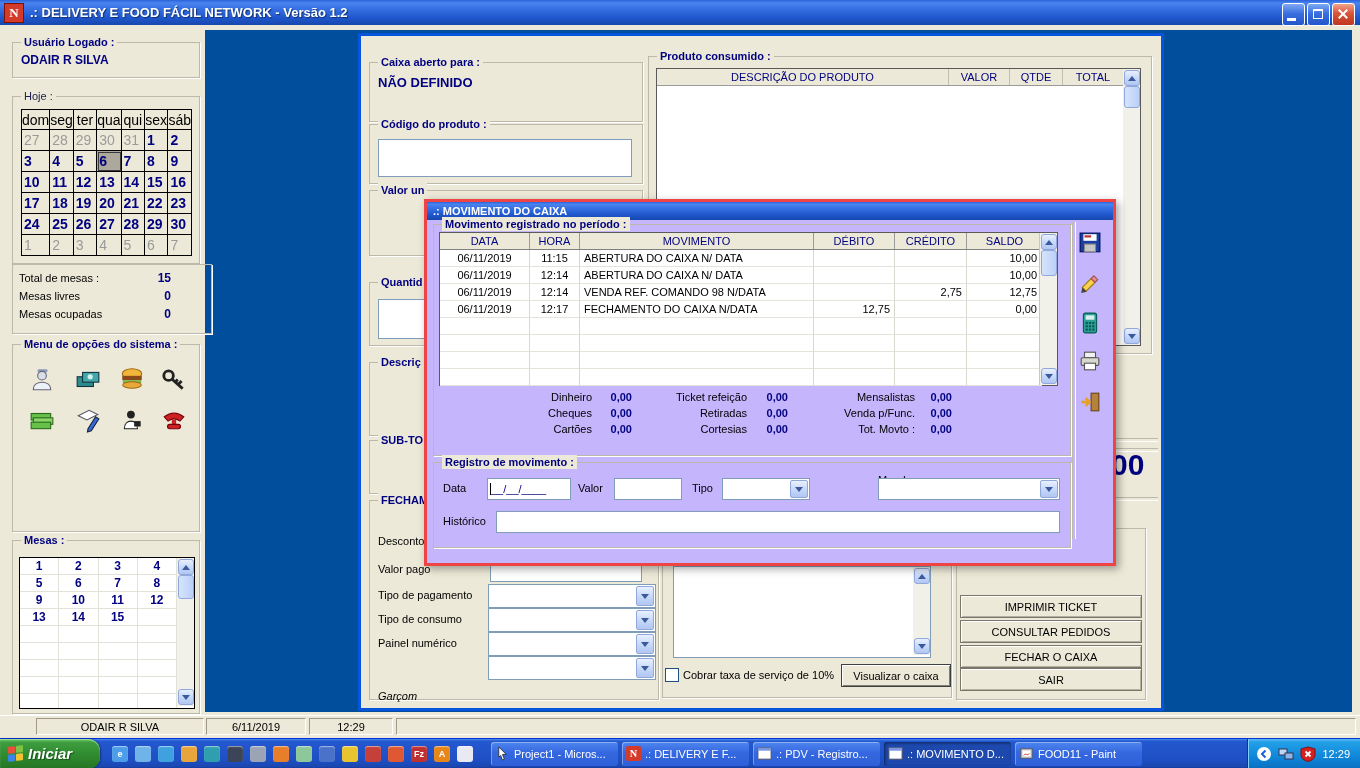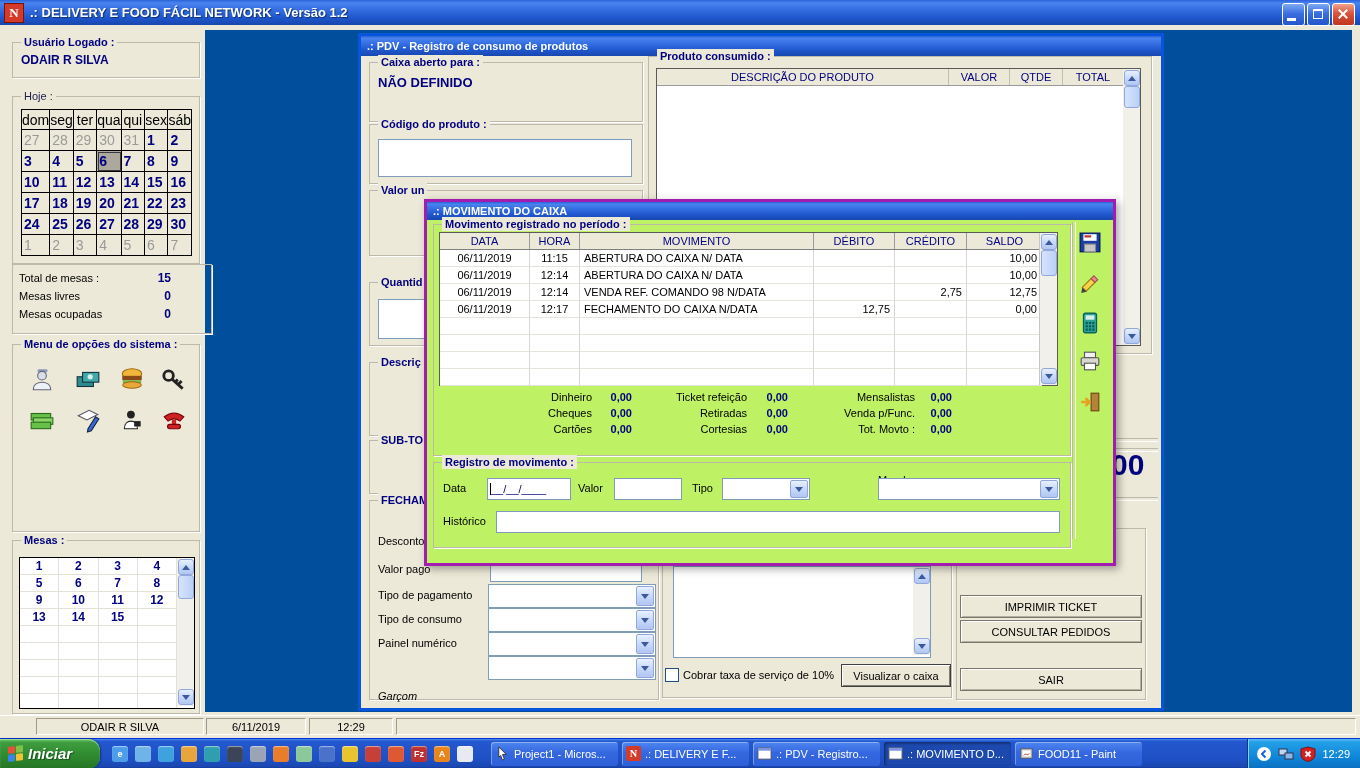--- a/index.html
+++ b/index.html
@@ -60,21 +60,21 @@
   
   .mico{position:absolute;width:26px;height:26px;}
   .mico svg{width:100%;height:100%;}
   
   #statusbar{left:0;top:715px;width:1360px;height:20px;background:#ECE9D8;border-top:1px solid #fff;}
   .spanel{position:absolute;top:2px;height:15px;border:1px solid;border-color:#9e9a87 #fff #fff #9e9a87;
       display:flex;align-items:center;justify-content:center;font-size:11px;color:#000;}
   
   #pdv{left:358px;top:33px;width:800px;height:672px;border:3px solid #0855DD;background:#ECE9D8;}
   #pdv-titlebar{left:0;top:0;width:100%;height:20px;font-size:11px;padding-left:6px;box-sizing:border-box;}
-  #dlg{left:424px;top:199px;width:686px;height:361px;border:3px solid #a21caf;background:#bef264;box-shadow:3px 3px 8px rgba(0,0,0,.35);}
+  #dlg{left:424px;top:199px;width:686px;height:361px;border:3px solid #ef4444;background:#c4b5fd;box-shadow:3px 3px 8px rgba(0,0,0,.35);}
   #dlg-titlebar{left:0;top:0;width:100%;height:18px;font-size:11px;padding-left:6px;box-sizing:border-box;}
   
   #mov-table{position:absolute;left:12px;top:30px;width:619px;height:154px;background:#fff;border:1px solid #5a5a5a;box-sizing:border-box;}
   .mhead{display:flex;height:16px;background:#ECE9D8;border-bottom:1px solid #808080;}
   .mhead span{display:flex;align-items:center;justify-content:center;color:#000080;font-size:11px;
       border-right:1px solid #9a9a9a;box-sizing:border-box;}
   .mrow{display:flex;height:17px;}
   .mc{border-right:1px solid #D8D8D0;border-bottom:1px solid #E4E4DC;box-sizing:border-box;font-size:11px;
       display:flex;align-items:center;white-space:nowrap;overflow:hidden;}
   .w1{width:90px}.w2{width:50px}.w3{width:234px}.w4{width:81px}.w5{width:72px}.w6{width:75px}
@@ -330,23 +330,20 @@
     <div class="spanel" style="left:206px;width:98px;">
         <span>6/11/2019</span>
       </div>
     <div class="spanel" style="left:309px;width:82px;">
         <span>12:29</span>
       </div>
     <div class="spanel" style="left:396px;width:958px;"></div>
   </div>
 
   <div id="pdv" class="abs">
-    <div id="pdv-titlebar" class="abs titlebar">
-      <span>.: PDV - Registro de consumo de produtos</span>
-    </div>
 
     <div class="grp" style="left:8px;top:26px;width:272px;height:58px;">
       <span class="cap">Caixa aberto para :</span>
       <div class="lbl navy" style="left:8px;top:12px;font-size:13px;">NÃO DEFINIDO</div>
     </div>
 
     <div class="grp" style="left:8px;top:88px;width:272px;height:58px;">
       <span class="cap">Código do produto :</span>
       <div class="inp" style="left:8px;top:14px;width:252px;height:36px;"><span></span></div>
     </div>
@@ -441,20 +438,21 @@
     </div>
 
     <div class="hgroove" style="left:753px;top:402px;width:44px;"></div>
     <div class="hgroove" style="left:753px;top:412px;width:44px;"></div>
     <div class="hgroove" style="left:753px;top:461px;width:44px;"></div>
     <div id="big-total">00</div>
 
     <div class="grp" style="left:595px;top:492px;width:188px;height:170px;"></div>
     <div class="sidebtn" style="top:559px;">IMPRIMIR TICKET</div>
     <div class="sidebtn" style="top:584px;">CONSULTAR PEDIDOS</div>
+    <div class="sidebtn" style="top:609px;">FECHAR O CAIXA</div>
     <div class="sidebtn" style="top:632px;">SAIR</div>
   </div>
 
   <div id="dlg" class="abs">
     <div id="dlg-titlebar" class="abs titlebar">
       <span>.: MOVIMENTO DO CAIXA</span>
     </div>
 
     <div class="grp" style="left:6px;top:22px;width:636px;height:230px;">
       <span class="cap">Movimento registrado no período :</span>

